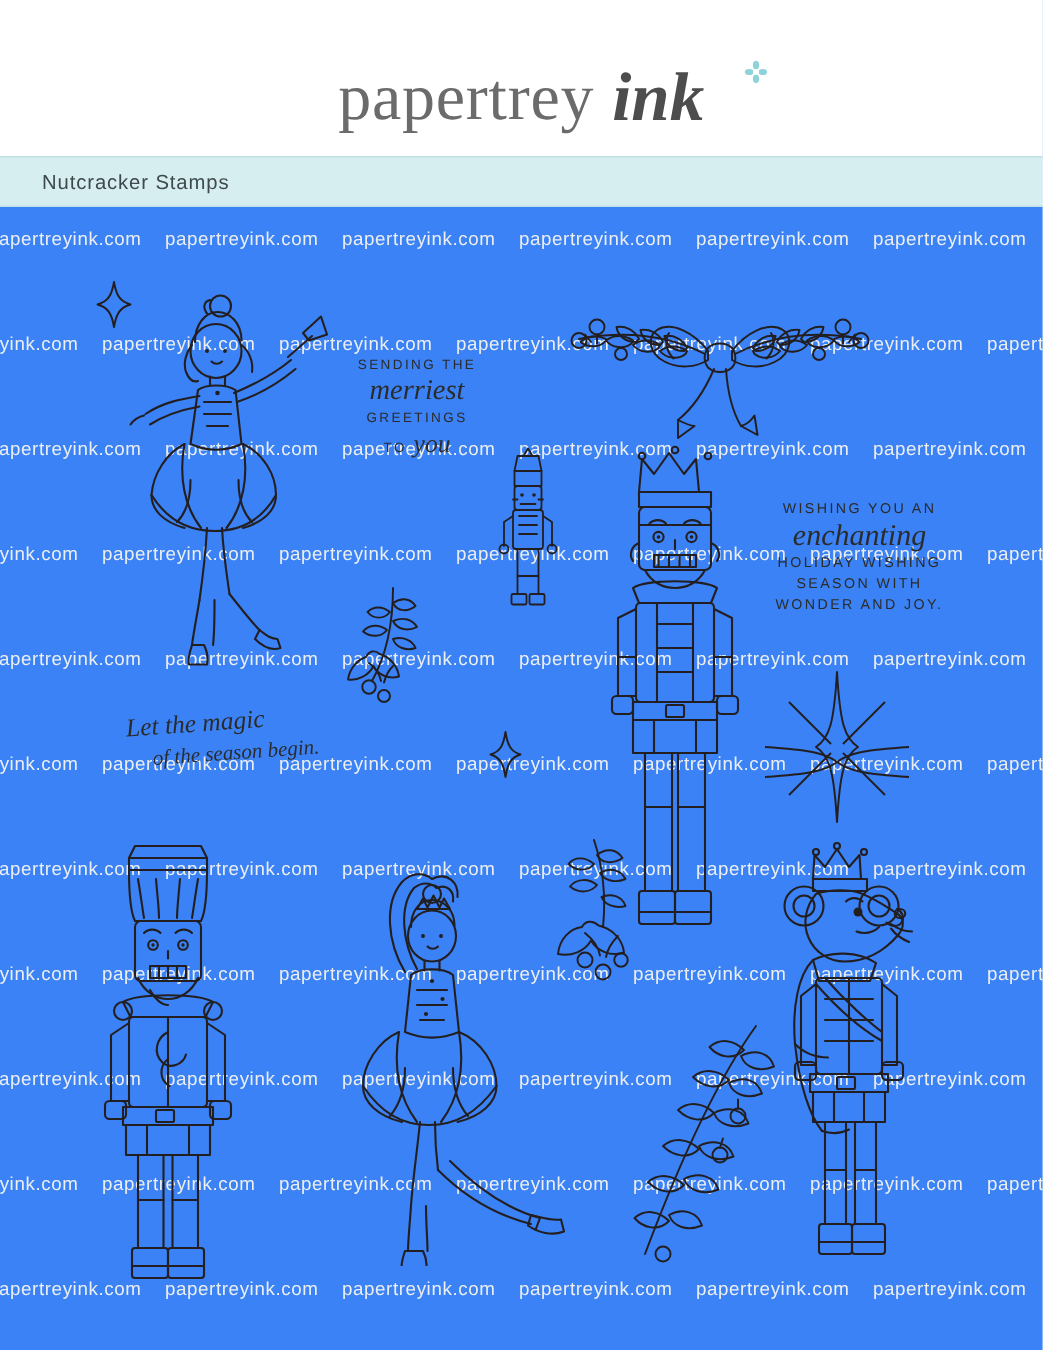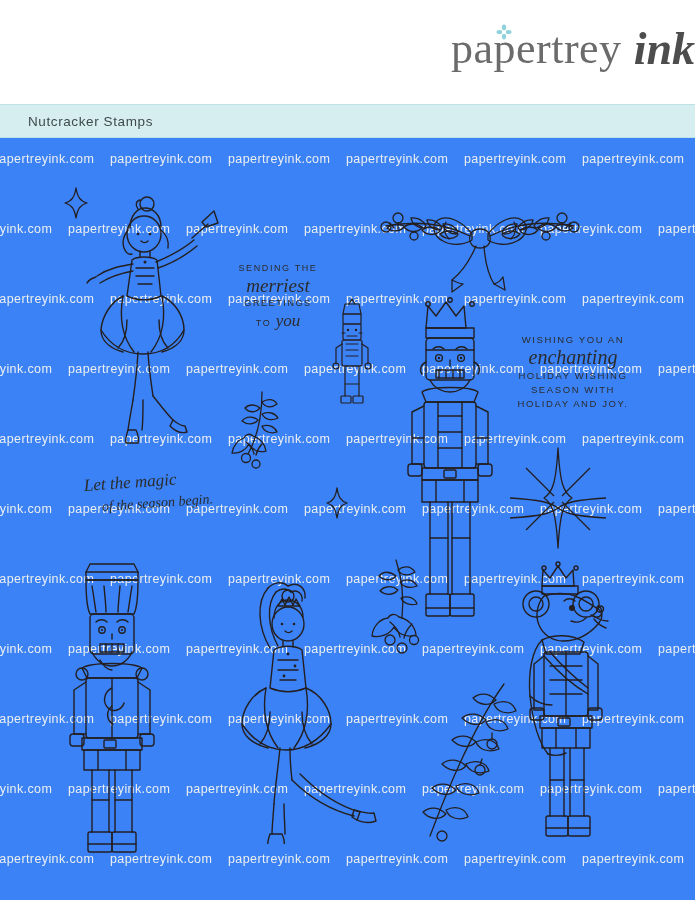--- a/index.html
+++ b/index.html
@@ -18,24 +18,24 @@
     position: relative;
     width: 695px;
     height: 900px;
     background: #ffffff;
     box-sizing: border-box;
   }
 
   
   .brand {
     position: absolute;
-    top: 22px;
+    top: 38px;
     left: 0;
     width: 695px;
-    text-align: right;
+    text-align: center;
     height: 62px;
   }
   .brand-word {
     font-family: "Liberation Serif", serif;
     font-size: 44px;
     letter-spacing: 0.5px;
     color: #6b6b6b;
     display: inline-block;
     vertical-align: middle;
   }
@@ -302,21 +302,21 @@
           <path d="M96 164c1 18 3 30 5 44"></path>
           <path d="M81 212c-2 12-4 22-5 30"></path>
           <path d="M91 212c0 12 0 22-1 30"></path>
           <path d="M101 208c8 10 14 18 20 24"></path>
 
           <path d="M76 242c-2 6-3 10-2 13h12c1-5 0-9-2-13z"></path>
           <path d="M121 232c5 4 8 6 12 6l2 6c-6 2-12-1-17-6z"></path>
         </g>
       </svg>
 
-      <div class="sentiment" style="left:218px; top:125px; width:120px; text-align:center;">
+      <div class="sentiment" style="left:218px; top:100px; width:120px; text-align:center;">
         <span class="sent-line caps">SENDING THE</span>
         <span class="sent-line script" style="font-size:19px; margin:2px 0 1px 0;">merriest</span>
         <span class="sent-line caps">GREETINGS</span>
         <span class="sent-line" style="margin-top:3px;">
           <span class="caps">TO</span>
           <span class="script" style="font-size:17px;">you</span>
         </span>
       </div>
 
       <svg class="stamp" style="left:330px; top:58px;" width="300" height="110" viewBox="0 0 300 110">
@@ -440,21 +440,21 @@
           <rect x="52" y="306" width="24" height="22" rx="2"></rect>
           <path d="M28 320h24M52 320h24"></path>
         </g>
       </svg>
 
       <div class="sentiment" style="left:490px; top:196px; width:166px; text-align:center;">
         <span class="sent-line caps" style="font-size:9.5px;">WISHING YOU AN</span>
         <span class="sent-line script" style="font-size:20px; margin:1px 0;">enchanting</span>
         <span class="sent-line caps" style="font-size:9.5px;">HOLIDAY WISHING</span>
         <span class="sent-line caps" style="font-size:9.5px; margin-top:3px;">SEASON WITH</span>
-        <span class="sent-line caps" style="font-size:9.5px; margin-top:3px;">HOLIDAY AND JOY.</span>
+        <span class="sent-line caps" style="font-size:9.5px; margin-top:3px;">WONDER AND JOY.</span>
       </div>
 
       <svg class="stamp" style="left:216px; top:248px;" width="90" height="90" viewBox="0 0 90 90">
         <g fill="none" stroke="#231f20" stroke-width="1.3" stroke-linecap="round" stroke-linejoin="round">
           <path d="M46 6c0 22-4 44-14 62"></path>
           <path d="M46 16c6-4 12-3 15 2-5 4-12 4-15-2z"></path>
           <path d="M46 28c7-3 13-1 16 4-6 3-13 2-16-4z"></path>
           <path d="M46 40c7-2 13 1 15 6-6 2-13 0-15-6z"></path>
           <path d="M44 22c-5-4-11-4-15 0 4 5 11 5 15 0z"></path>
           <path d="M42 34c-5-4-12-4-16 1 5 4 12 4 16-1z"></path>

